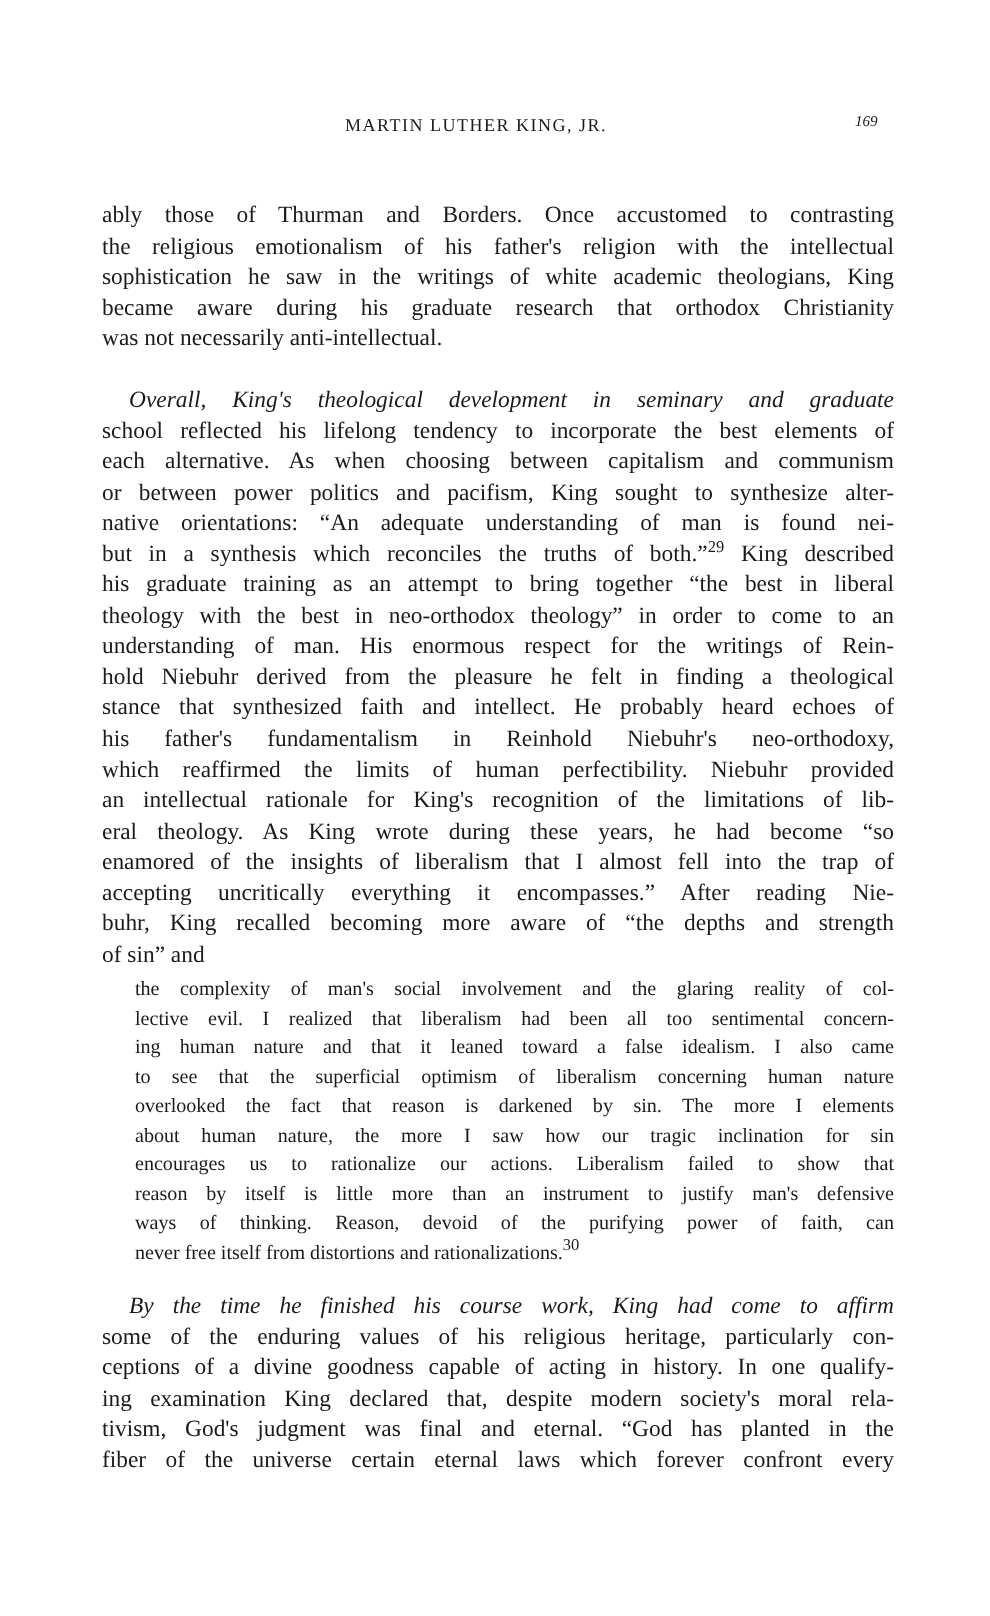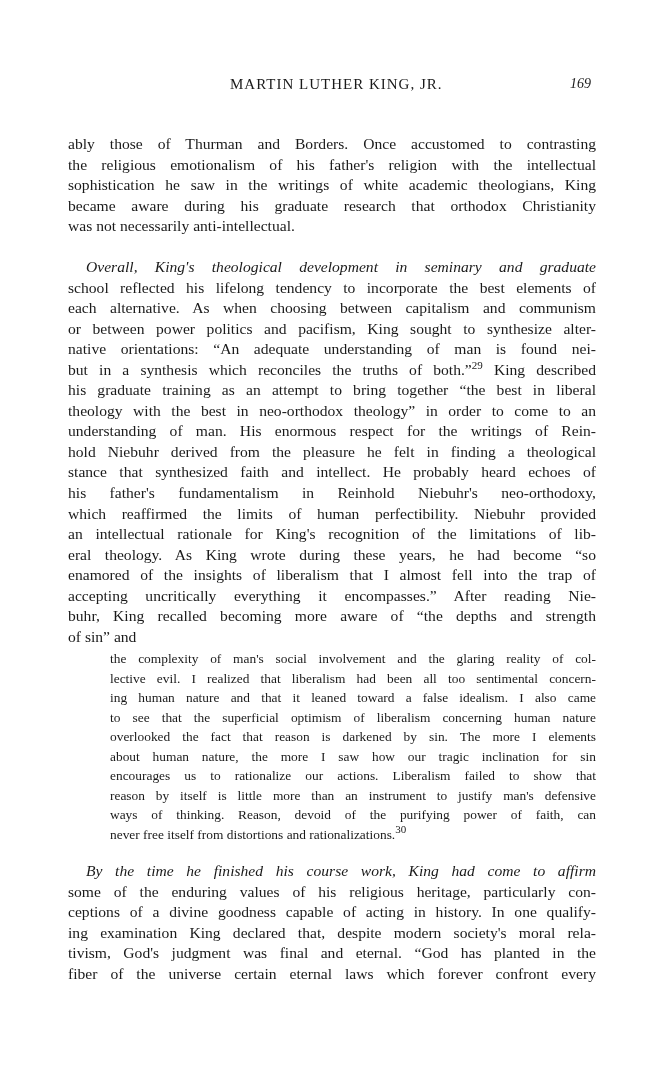--- a/index.html
+++ b/index.html
@@ -4,34 +4,34 @@
   <style>
     html, body { margin: 0; padding: 0; }
     body {
       width: 660px; height: 1077px; background: #ffffff; position: relative; overflow: hidden;
       font-family: "Liberation Serif", "DejaVu Serif", serif; color: #1a1a1a;
     }
     .running-head {
       position: absolute; top: 76px; left: 0; width: 660px; height: 20px;
     }
     .rh-title {
-      position: absolute; left: 230px; top: 0; font-size: 15px; letter-spacing: 1px; white-space: nowrap;
+      position: absolute; left: 230px; top: 0; font-size: 12px; letter-spacing: 1px; white-space: nowrap;
     }
     .rh-page {
-      position: absolute; left: 570px; top: 0; font-size: 14px; font-style: italic;
+      position: absolute; left: 570px; top: 0; font-size: 10px; font-style: italic;
     }
     .block { position: absolute; left: 68px; width: 528px; }
     .line {
       display: block; white-space: nowrap; font-size: 15.6px; height: 20.55px; line-height: 20.55px;
       text-align: justify; text-align-last: justify;
     }
     .line.last { text-align-last: left; }
     .line.indent { padding-left: 18px; font-style: italic; }
     .quote { position: absolute; left: 90px; width: 506px; }
-    .quote .line { font-size: 13.4px; height: 19.5px; line-height: 19.5px; margin-left: 20px; }
+    .quote .line { font-size: 13.4px; height: 19.5px; line-height: 19.5px; }
     sup { font-size: 11px; line-height: 0; vertical-align: 6px; }
   </style>
 </head>
 <body>
 
 <div class="running-head">
   <span class="rh-title">MARTIN LUTHER KING, JR.</span>
   <span class="rh-page">169</span>
 </div>
 

